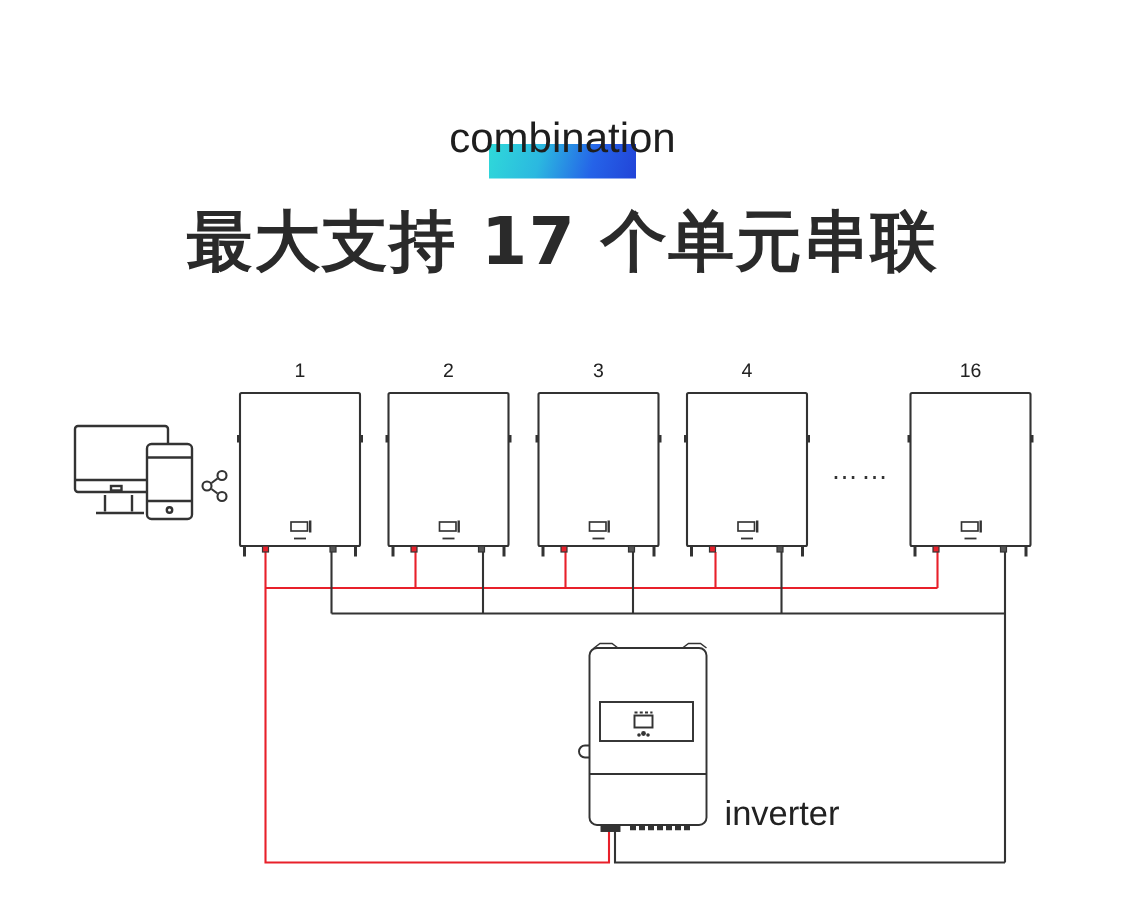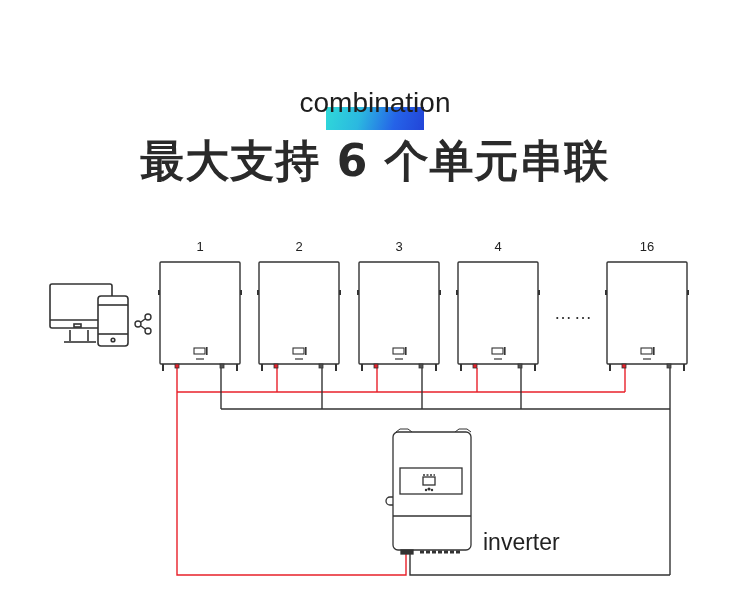--- a/index.html
+++ b/index.html
@@ -1,34 +1,34 @@
 <!DOCTYPE html>
 <html><head>
   <meta charset="utf-8">
   <style>
     html, body { margin: 0; padding: 0; background: #ffffff; }
     body { width: 750px; height: 609px; position: relative; overflow: hidden; font-family: "Liberation Sans", sans-serif; }
-    .subtitle-wrap { position: absolute; left: 0; top: 74px; width: 750px; height: 50px; margin-top: 11px; }
+    .subtitle-wrap { position: absolute; left: 0; top: 74px; width: 750px; height: 50px; }
     .subtitle-bar { position: absolute; left: 326px; top: 22px; width: 98px; height: 23px;
       background: linear-gradient(105deg, #2fd9d9 0%, #2bb8e0 35%, #2563e8 70%, #2244d8 100%); }
     .subtitle { position: absolute; left: 0; width: 750px; top: 2px; text-align: center; font-size: 28px; color: #1e1e1e; letter-spacing: 0px; }
     .title { position: absolute; left: 0; width: 750px; top: 132px; text-align: center; font-family: "DejaVu Sans", sans-serif; font-weight: bold; font-size: 44px; color: #2a2a2a; letter-spacing: 1px; }
     svg.diagram { position: absolute; left: 0; top: 0; }
     .num { font-family: "Liberation Sans", sans-serif; font-size: 13px; fill: #222; }
     .inv-label { font-family: "Liberation Sans", sans-serif; font-size: 23px; fill: #222; }
     .dots { font-family: "Liberation Sans", sans-serif; font-size: 18px; fill: #333; letter-spacing: 2px; }
   </style>
 </head>
 <body>
 
 <div class="subtitle-wrap">
   <div class="subtitle-bar"></div>
   <div class="subtitle">combination</div>
 </div>
-<div class="title">最大支持 6 个单元串联</div>
+<div class="title">最大支持 17 个单元串联</div>
 
 <svg class="diagram" width="750" height="609" viewBox="0 0 750 609">
 
   <g fill="none" stroke="#333" stroke-width="1.6">
     <rect x="50" y="284" width="62" height="44" rx="2"></rect>
     <line x1="50" y1="320" x2="98" y2="320"></line>
     <rect x="74" y="324" width="7" height="3"></rect>
     <line x1="70" y1="330" x2="70" y2="341"></line>
     <line x1="88" y1="330" x2="88" y2="341"></line>
     <line x1="64" y1="342" x2="96" y2="342"></line>

